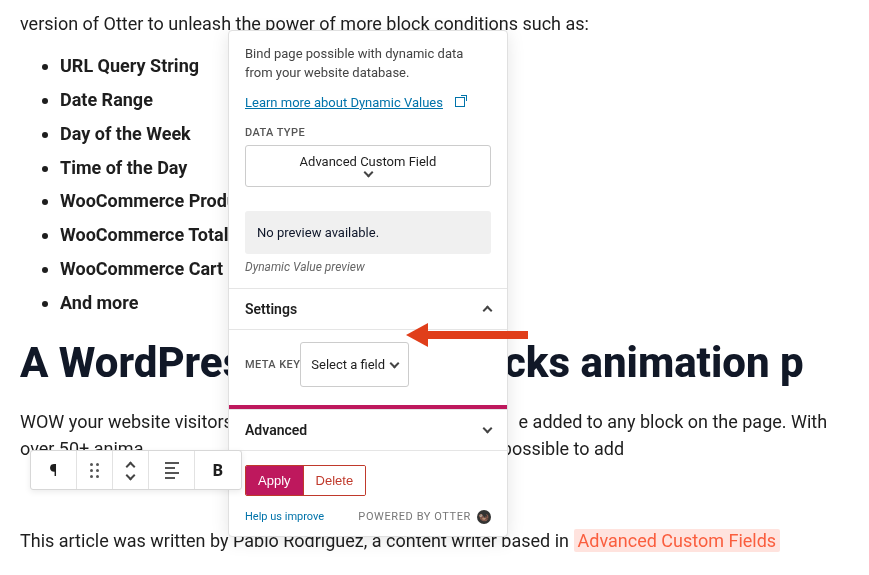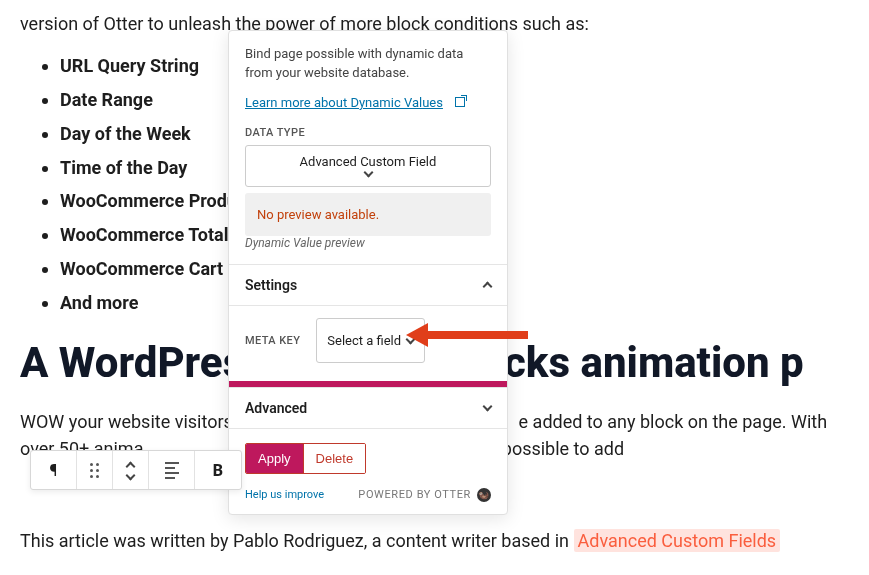--- a/index.html
+++ b/index.html
@@ -92,45 +92,46 @@
     padding: 8px 10px;
     background: #fff;
     cursor: pointer;
     font-size: 13px;
     flex-direction: column;
   }
   .preview-box {
     background: #f0f0f0;
     border-radius: 3px;
     padding: 14px 12px;
-    margin-top: 6px;
-    color: #c2410c;
+    margin-top: 24px;
+    color: #0f172a;
     font-size: 13px;
   }
   .preview-caption {
     font-style: italic;
     color: #666;
     font-size: 12px;
+    margin-top: 6px;
   }
   .section-head {
     display: flex;
     justify-content: space-between;
     align-items: center;
     padding: 12px 16px;
     font-weight: 600;
     font-size: 14px;
     cursor: pointer;
     border-bottom: 1px solid #e5e5e5;
   }
   .meta-row {
     display: flex;
     align-items: center;
-    gap: 16px;
+    gap: 0;
     padding: 12px 16px 18px 16px;
-    border-bottom: 6px solid #be185d;
+    border-bottom: 4px solid #be185d;
   }
   .meta-row .panel-label { margin: 0; }
   .mini-select {
     display: inline-flex;
     align-items: center;
     gap: 6px;
     border: 1px solid #ccc;
     border-radius: 3px;
     padding: 14px 10px;
     font-size: 13px;

